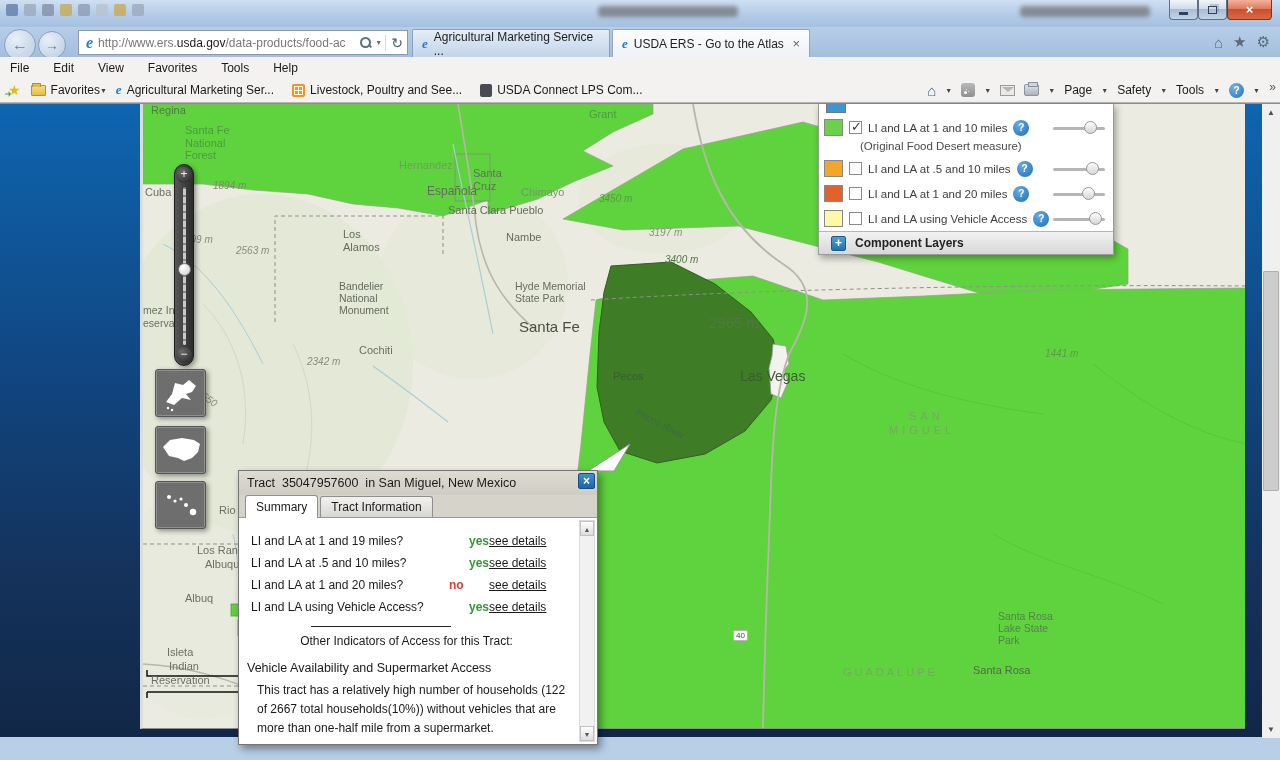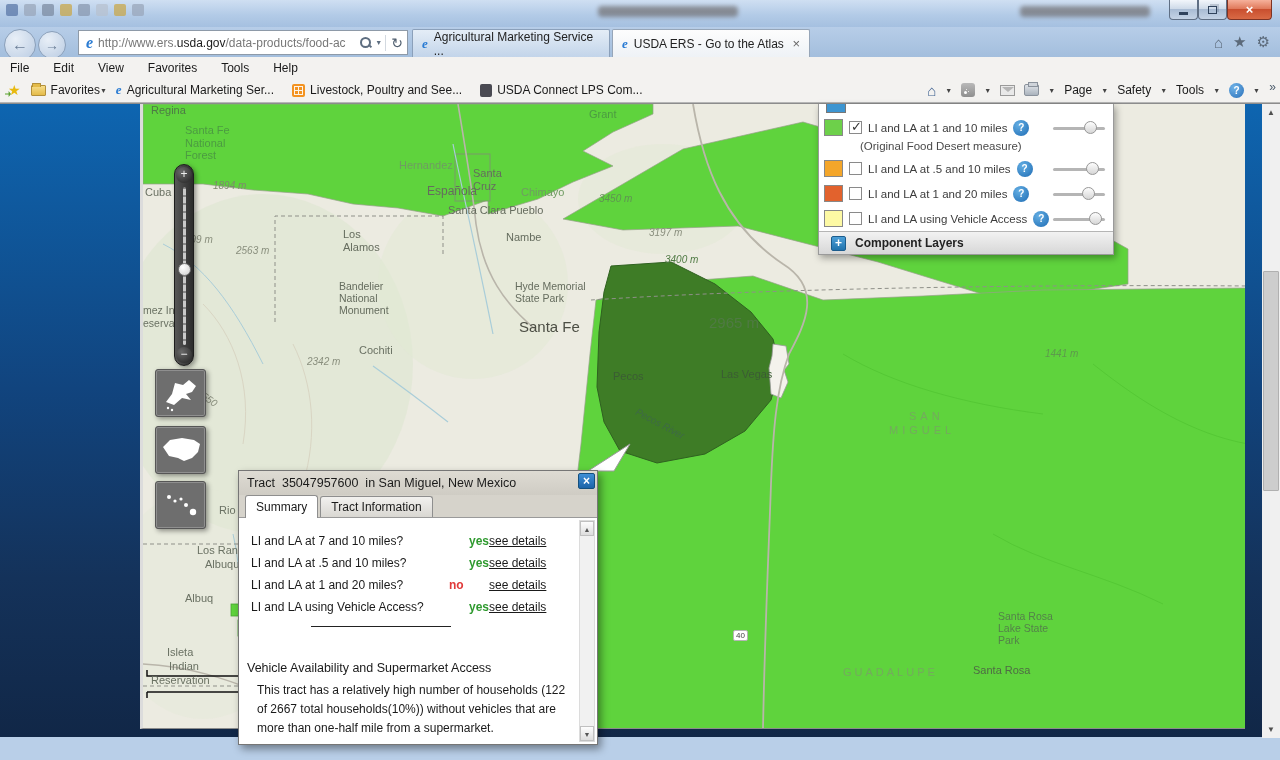--- a/index.html
+++ b/index.html
@@ -350,21 +350,21 @@
           <span class="maplabel" style="left: 0px; top: 213px; color: rgb(106, 113, 99); font-size: 10.5px;">eservation</span>
           <span class="maplabel wrap" style="left: 196px; top: 176px; color: rgb(101, 108, 94); font-size: 10.5px; width: 78px;">Bandelier National Monument</span>
           <span class="maplabel wrap" style="left: 372px; top: 176px; color: rgb(101, 108, 94); font-size: 10.5px; width: 74px;">Hyde Memorial State Park</span>
           <span class="maplabel" style="left: 376px; top: 214px; color: rgb(76, 78, 68); font-size: 15px;">Santa Fe</span>
           <span class="maplabel" style="left: 164px; top: 234px; color: rgb(138, 143, 126); font-size: 10px; font-style: italic; margin-top: 18px;">2342 m</span>
           <span class="maplabel" style="left: 216px; top: 240px; color: rgb(106, 113, 99); font-size: 11px;">Cochiti</span>
           <span class="maplabel" style="left: 58px; top: 290px; color: rgb(138, 143, 126); font-size: 10px; font-style: italic; transform: rotate(35deg);">550</span>
           <span class="maplabel" style="left: 522px; top: 150px; color: rgb(79, 122, 67); font-size: 10px; font-style: italic;">3400 m</span>
           <span class="maplabel" style="left: 546px; top: 210px; color: rgb(79, 122, 67); font-size: 15px;  margin-left: 20px;">2965 m</span>
           <span class="maplabel" style="left: 470px; top: 266px; color: rgb(59, 92, 52); font-size: 11px;">Pecos</span>
-          <span class="maplabel" style="left: 578px; top: 264px; color: rgb(59, 92, 52); font-size: 11px;">Las Vegas</span>
+          <span class="maplabel" style="left: 597px; top: 264px; color: rgb(59, 92, 52); font-size: 14px;">Las Vegas</span>
           <span class="maplabel" style="left: 490px; top: 314px; color: rgb(62, 106, 69); font-size: 10px; font-style: italic; transform: rotate(28deg);">Pecos River</span>
           <span class="maplabel" style="left: 766px; top: 306px; color: rgb(116, 170, 94); font-size: 11px; letter-spacing: 4px;">SAN</span>
           <span class="maplabel" style="left: 746px; top: 320px; color: rgb(116, 170, 94); font-size: 11px; letter-spacing: 4px;">MIGUEL</span>
           <span class="maplabel" style="left: 902px; top: 244px; color: rgb(93, 154, 76); font-size: 10px; font-style: italic;">1441 m</span>
           <span class="maplabel" style="left: 700px; top: 562px; color: rgb(116, 170, 94); font-size: 11px; letter-spacing: 3px;">GUADALUPE</span>
           <span class="maplabel" style="left: 830px; top: 560px; color: rgb(79, 107, 69); font-size: 11px;">Santa Rosa</span>
           <span class="maplabel wrap" style="left: 855px; top: 506px; color: rgb(84, 130, 74); font-size: 10.5px; width: 66px;">Santa Rosa Lake State Park</span>
           <span class="maplabel" style="left: 76px; top: 400px; color: rgb(106, 113, 99); font-size: 11px;">Rio</span>
           <span class="maplabel" style="left: 54px; top: 440px; color: rgb(106, 113, 99); font-size: 11px;">Los Ranch</span>
           <span class="maplabel" style="left: 62px; top: 454px; color: rgb(106, 113, 99); font-size: 11px;">Albuque</span>
@@ -474,40 +474,41 @@
 
     <div class="popup">
       <div class="ptitle">Tract  35047957600  in San Miguel, New Mexico</div>
       <div class="pclose">×</div>
       <div class="ptabs">
         <div class="ptab active">Summary</div>
         <div class="ptab">Tract Information</div>
       </div>
       <div class="pbody">
         <div class="prow" style="top:16px;">
-          <span class="q">LI and LA at 7 and 10 miles?</span>
+          <span class="q">LI and LA at 1 and 19 miles?</span>
           <span class="a" data-answer="yes">yes</span>
           <span class="lnk">see details</span>
         </div>
         <div class="prow" style="top:38px;">
           <span class="q">LI and LA at .5 and 10 miles?</span>
           <span class="a" data-answer="yes">yes</span>
           <span class="lnk">see details</span>
         </div>
         <div class="prow" style="top:60px;">
           <span class="q">LI and LA at 1 and 20 miles?</span>
           <span class="a" data-answer="no">no</span>
           <span class="lnk">see details</span>
         </div>
         <div class="prow" style="top:82px;">
           <span class="q">LI and LA using Vehicle Access?</span>
           <span class="a" data-answer="yes">yes</span>
           <span class="lnk">see details</span>
         </div>
         <div class="pdivider"></div>
+        <div class="pother">Other Indicators of Access for this Tract:</div>
         <div class="psub">Vehicle Availability and Supermarket Access</div>
         <div class="ppara">This tract has a relatively high number of households (122 of 2667 total households(10%)) without vehicles that are more than one-half mile from a supermarket.</div>
         <div class="pscroll">
           <div class="parrow pup">▲</div>
           <div class="parrow pdown">▼</div>
         </div>
       </div>
     </div>
 
     <div class="bscroll">

